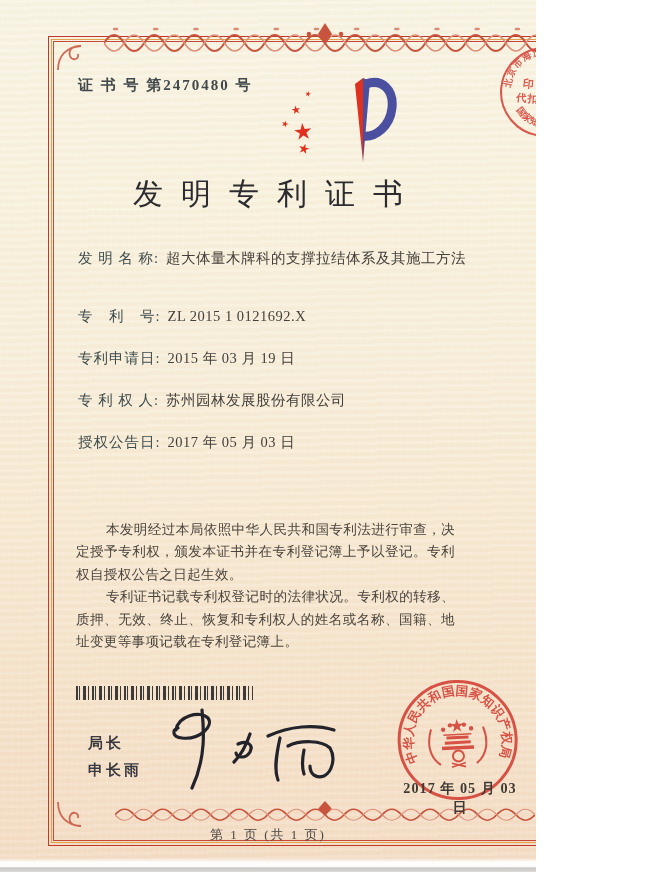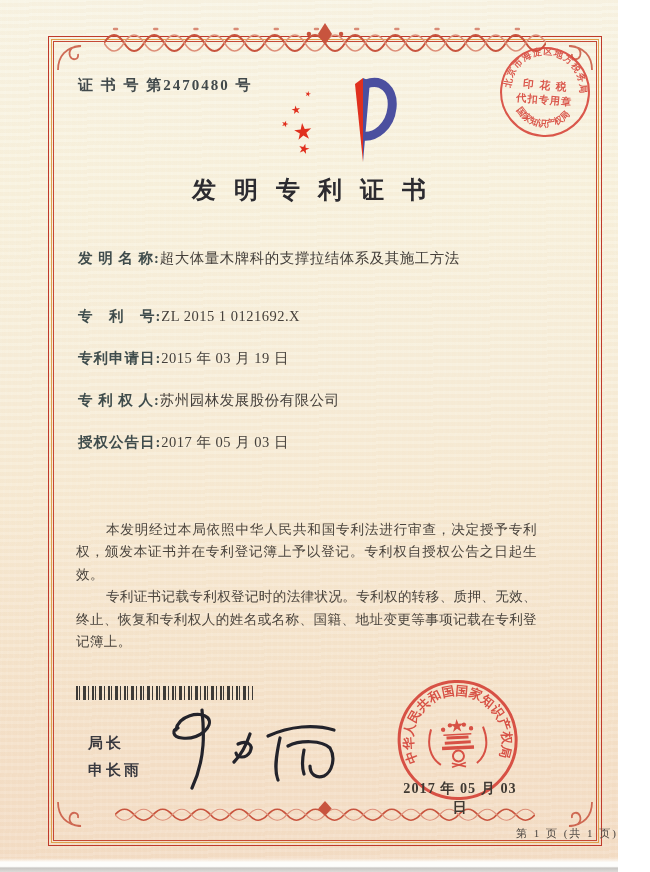--- a/index.html
+++ b/index.html
@@ -1,17 +1,17 @@
 <!DOCTYPE html>
 <html><head>
 <meta charset="utf-8">
 <style>
   html,body{margin:0;padding:0;background:#ffffff;}
   .page{
-    position:relative;width:618px;height:872px;overflow:hidden;
+    position:relative;width:536px;height:872px;overflow:hidden;
     font-family:"Liberation Serif","DejaVu Serif",serif;
     background:linear-gradient(180deg,#f8f4e4 0%,#f8f2de 22%,#f7eeda 42%,#f7ead3 58%,#f5e4cc 74%,#f4dfc7 88%,#f3dcc4 100%);
   }
   .texture{position:absolute;inset:0;pointer-events:none;
     background:
       repeating-linear-gradient(179deg, rgba(255,255,255,0.10) 0 3px, rgba(230,200,168,0.08) 3px 7px),
       repeating-linear-gradient(91deg, rgba(255,255,255,0.06) 0 2px, rgba(0,0,0,0) 2px 6px);
   }
   .frame{position:absolute;left:48px;top:36px;width:552px;height:808px;border:1.5px solid #bf3a2b;}
   .frame::before{content:"";position:absolute;inset:2px;border:1px solid #e0a04c;}
@@ -21,40 +21,40 @@
   .lace-bottom{left:115px;top:799px;width:420px;height:26px;}
   .corner{position:absolute;width:30px;height:30px;opacity:.85;}
   .c-tl{left:54px;top:42px;}
   .c-tr{left:566px;top:42px;transform:scaleX(-1);}
   .c-bl{left:54px;top:800px;transform:scaleY(-1);}
   .c-br{left:566px;top:800px;transform:scale(-1,-1);}
   .cert-no{position:absolute;left:78px;top:76px;font-size:15px;font-weight:600;color:#41494b;letter-spacing:2px;}
   .logo{position:absolute;left:270px;top:74px;width:128px;height:108px;}
   .tax-seal{position:absolute;left:498px;top:45px;width:94px;height:94px;transform:rotate(5deg);opacity:.9;}
   .title{position:absolute;left:0;right:0;top:174px;margin:0;text-align:center;
-    font-size:24px;font-weight:700;color:#2c2b30;letter-spacing:18px;text-indent:18px;}
+    font-size:30px;font-weight:400;color:#2c2b30;letter-spacing:18px;text-indent:18px;}
   .fields{position:absolute;left:78px;top:249px;right:52px;font-size:14.5px;}
   .field-row{margin-bottom:23px;white-space:nowrap;}
   .field-row.first{margin-bottom:39px;}
-  .f-label{color:#3f4c4c;letter-spacing:1px;font-weight:700;}
-  .f-value{color:#45403b;letter-spacing:.5px;text-align:center;}
+  .f-label{color:#3f4c4c;letter-spacing:1px;font-weight:400;}
+  .f-value{color:#45403b;margin-left:7px;letter-spacing:.5px;text-align:center;}
   .body-text{position:absolute;left:76px;right:81px;top:519px;color:#4a443d;
     font-size:13.6px;line-height:22.4px;letter-spacing:.3px;text-align:justify;}
   .body-text p{margin:0;text-indent:2.2em;}
   .barcode{position:absolute;left:76px;top:686px;width:177px;height:14px;
     background:repeating-linear-gradient(90deg,#1d1d1d 0 2px,rgba(0,0,0,0) 2px 3px,#1d1d1d 3px 4px,rgba(0,0,0,0) 4px 7px,#1d1d1d 7px 10px,rgba(0,0,0,0) 10px 12px,#1d1d1d 12px 13px,rgba(0,0,0,0) 13px 16px);
     opacity:.85;}
   .director{position:absolute;left:88px;top:730px;font-size:15px;line-height:27px;
     letter-spacing:3px;color:#3a3a40;font-weight:700;}
   .signature{position:absolute;left:138px;top:700px;width:215px;height:100px;}
   .office-seal{position:absolute;left:392px;top:672px;width:132px;height:150px;transform:rotate(-3deg);opacity:.92;}
   .issue-date{position:absolute;left:394px;top:779px;width:132px;text-align:center;
     font-size:14.2px;color:#403a33;letter-spacing:1px;font-weight:600;z-index:3;}
-  .footer{position:absolute;left:0;right:0;top:826px;text-align:right;
-    font-size:11px;color:#4c4743;letter-spacing:2px;}
+  .footer{position:absolute;left:0;right:0;top:826px;text-align:center;
+    font-size:13px;color:#4c4743;letter-spacing:2px;}
   .scan-edge{position:absolute;left:0;right:0;bottom:0;height:14px;
     background:linear-gradient(180deg,rgba(0,0,0,0) 0,#fdfdfb 30%,#fdfdfb 60%,#c9c7c4 72%,#dddbd8 100%);}
 </style>
 </head>
 <body>
 
 <div class="page">
   <div class="texture"></div>
 
   <div class="frame"></div>

